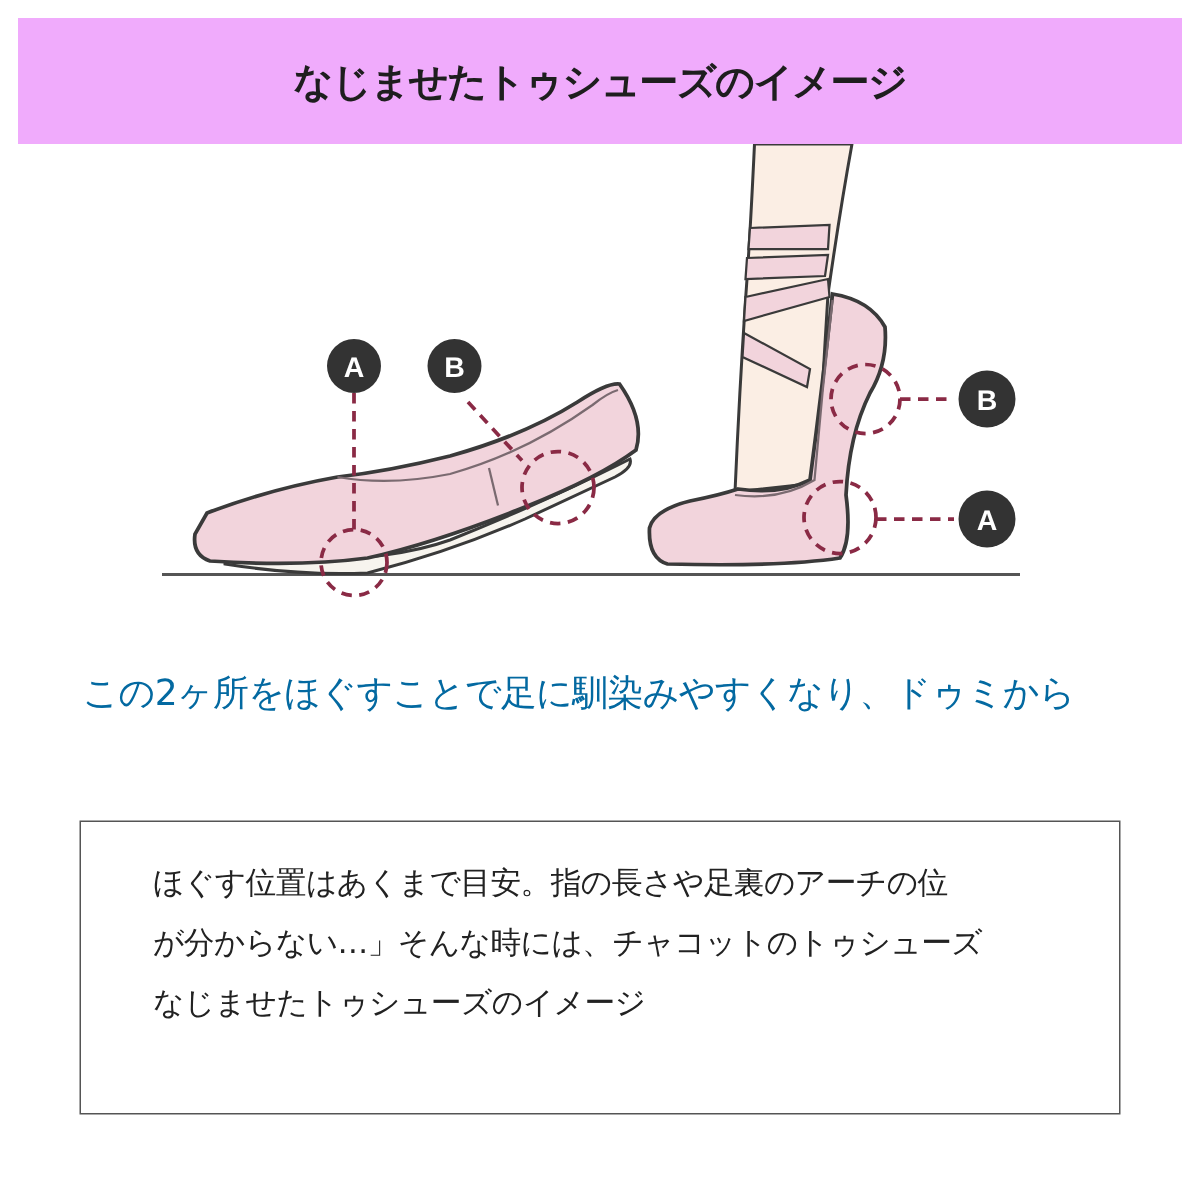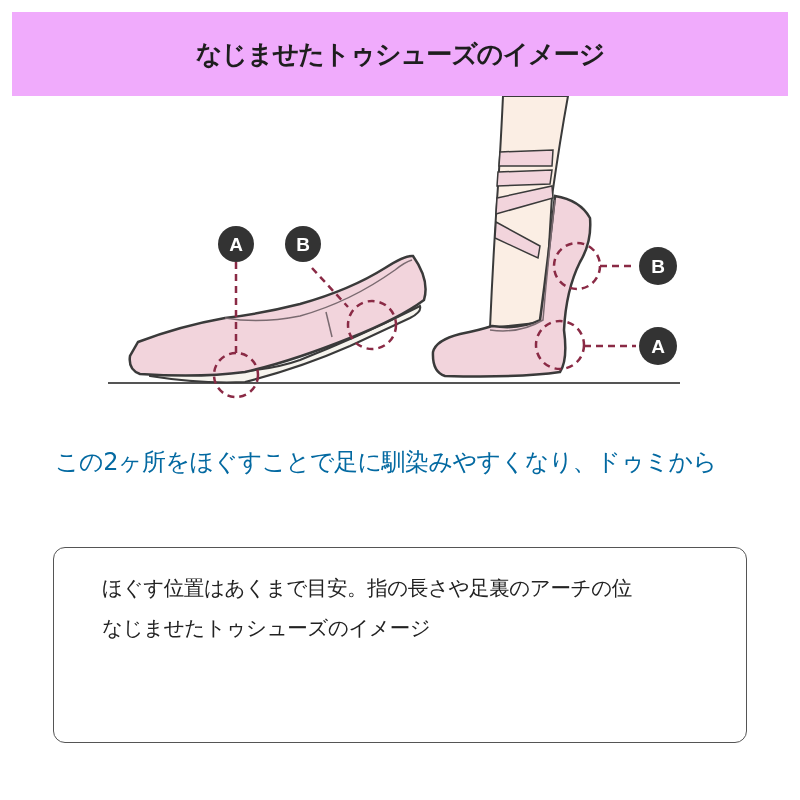--- a/index.html
+++ b/index.html
@@ -6,21 +6,21 @@
   body { width: 800px; height: 800px; position: relative; overflow: hidden;
          font-family: "DejaVu Sans", "Liberation Sans", sans-serif; color: #222222; }
   .header { position: absolute; left: 12px; top: 12px; width: 776px; height: 84px;
             background: #f0abfc; display: flex; align-items: center; justify-content: center; }
   .header-title { font-size: 26px; font-weight: bold; letter-spacing: -1px; color: #1e1e1e; }
   .illustration { position: absolute; left: 0; top: 96px; width: 800px; height: 320px; }
   .description { position: absolute; left: 55px; top: 440px; width: 710px;
                  font-size: 24px; line-height: 44px; letter-spacing: -0.5px; color: #0369a1; }
   .description div { white-space: nowrap; }
   .note-box { position: absolute; left: 53px; top: 547px; width: 694px; height: 196px;
-              border: 1.5px solid #555555; border-radius: 12px; box-sizing: border-box; }
+              border: 1.5px solid #555555; border-radius: 0; box-sizing: border-box; }
   .note-text { position: absolute; left: 48px; top: 20px; font-size: 20.5px; line-height: 40px;
                letter-spacing: -0.4px; color: #222222; }
   .note-text div { white-space: nowrap; }
 </style>
 </head>
 <body>
 
 <div class="header">
   <div class="header-title">なじませたトゥシューズのイメージ</div>
 </div>
@@ -81,15 +81,16 @@
   </svg>
 </div>
 
 <div class="description">
   <div>この2ヶ所をほぐすことで足に馴染みやすくなり、ドゥミから</div>
 </div>
 
 <div class="note-box">
   <div class="note-text">
     <div>ほぐす位置はあくまで目安。指の長さや足裏のアーチの位</div>
+    <div>が分からない…」そんな時には、チャコットのトゥシューズ</div>
     <div>なじませたトゥシューズのイメージ</div>
   </div>
 </div>
 
 </body></html>

